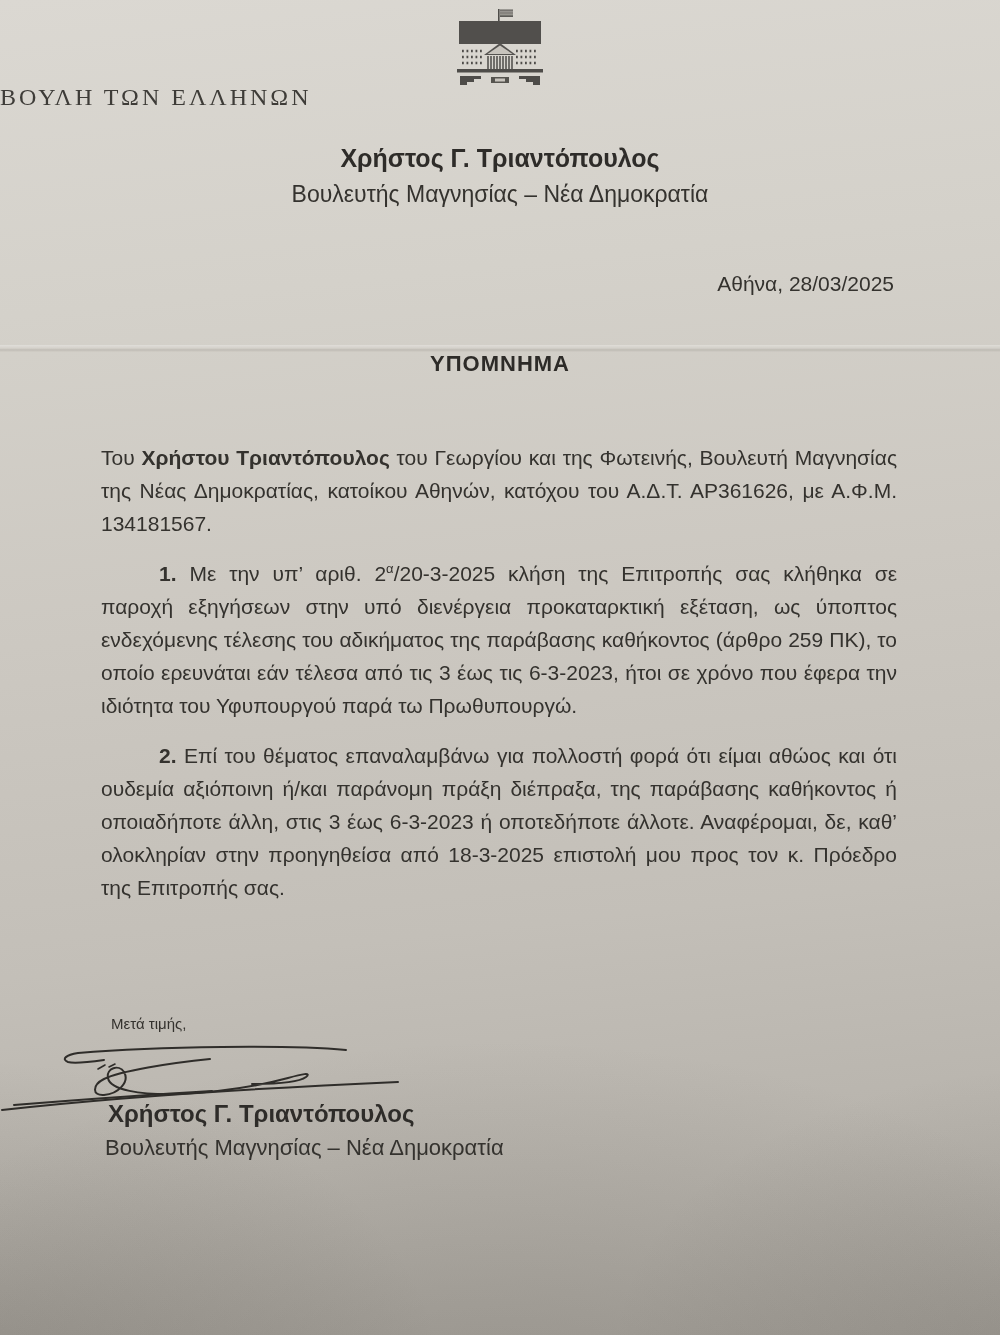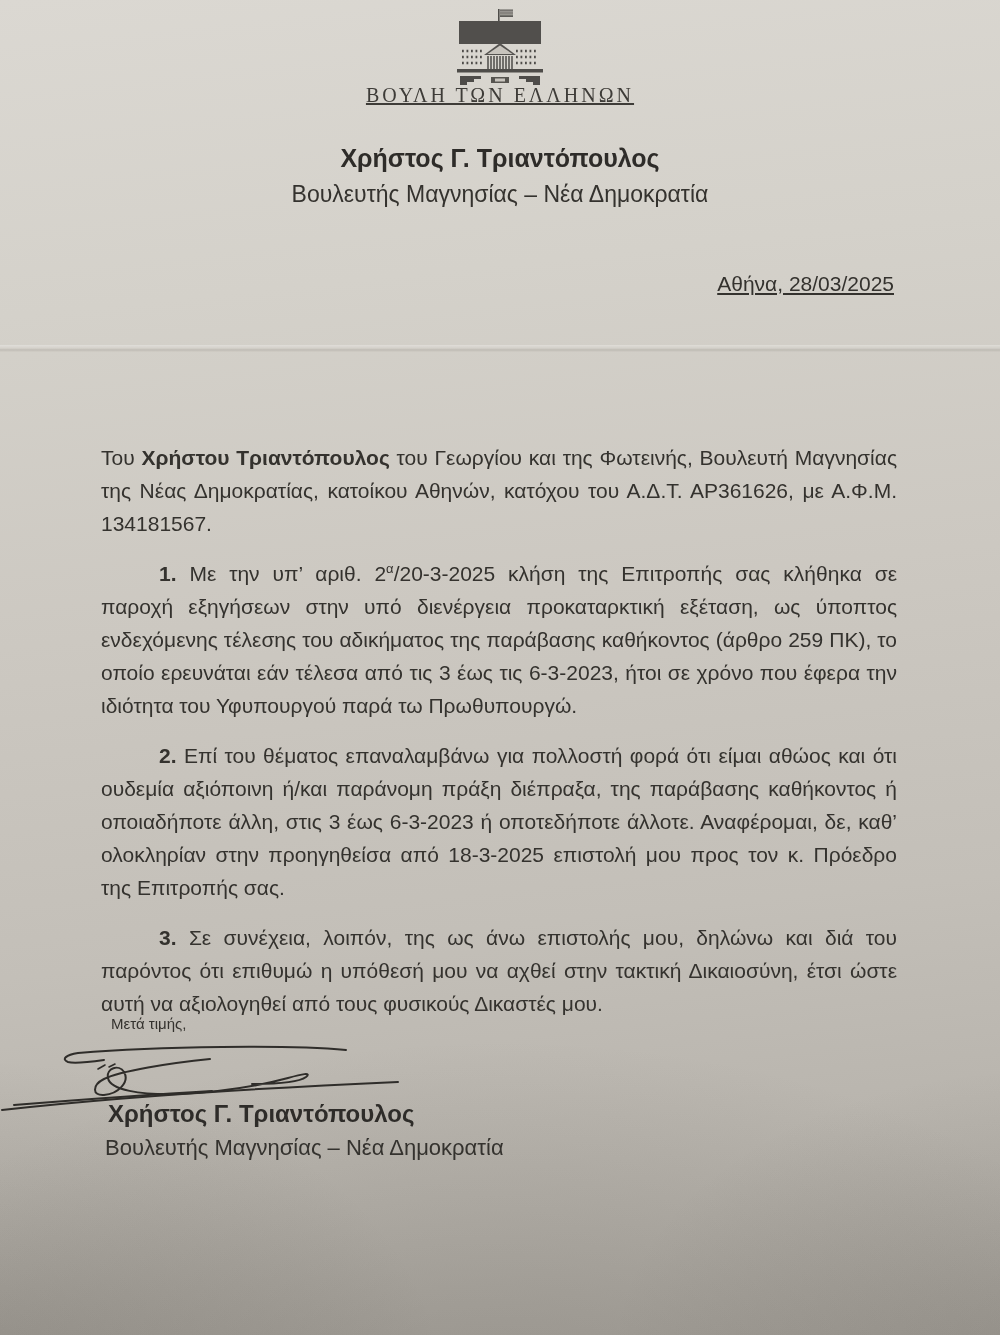--- a/index.html
+++ b/index.html
@@ -33,26 +33,25 @@
   .emblem-wrap {
     position: absolute;
     top: 8px;
     left: 0; right: 0;
     text-align: center;
   }
   .parl-name {
     position: absolute;
     top: 84px;
     left: 0; right: 0;
-    text-align: center;
+    text-align: left;
     font-family: "Liberation Serif", serif;
-    font-size: 20px;
+    font-size: 24px;
     letter-spacing: 3px;
     color: #3e3c38;
-    text-decoration: underline;
   }
   .author-name {
     position: absolute;
     top: 144px;
     left: 0; right: 0;
     text-align: center;
     font-size: 25px;
     font-weight: bold;
     color: #2e2c29;
   }
@@ -64,21 +63,20 @@
     font-size: 23px;
     color: #34322e;
   }
   .dateline {
     position: absolute;
     top: 272px;
     left: 0;
     right: 106px;
     text-align: right;
     font-size: 21px;
-    text-decoration: underline;
   }
   .doc-title {
     position: absolute;
     top: 351px;
     left: 0; right: 0;
     text-align: center;
     font-size: 22px;
     font-weight: bold;
     letter-spacing: 1px;
     color: #2d2b28;
@@ -165,29 +163,29 @@
     </svg>
   </div>
 
   <div class="parl-name">ΒΟΥΛΗ ΤΩΝ ΕΛΛΗΝΩΝ</div>
 
   <div class="author-name">Χρήστος Γ. Τριαντόπουλος</div>
   <div class="author-title">Βουλευτής Μαγνησίας – Νέα Δημοκρατία</div>
 
   <div class="dateline">Αθήνα, 28/03/2025</div>
 
+  <div class="doc-title">ΥΠΟΜΝΗΜΑ</div>
 
   <div class="letter-body">
     <p><span>Του </span><b>Χρήστου Τριαντόπουλος</b><span> του Γεωργίου και της Φωτεινής, Βουλευτή Μαγνησίας της Νέας Δημοκρατίας, κατοίκου Αθηνών, κατόχου του Α.Δ.Τ. ΑΡ361626, με Α.Φ.Μ. 134181567.</span></p>
 
     <p class="numbered"><b>1.</b><span> Με την υπ’ αριθ. 2</span><sup>α</sup><span>/20-3-2025 κλήση της Επιτροπής σας κλήθηκα σε παροχή εξηγήσεων στην υπό διενέργεια προκαταρκτική εξέταση, ως ύποπτος ενδεχόμενης τέλεσης του αδικήματος της παράβασης καθήκοντος (άρθρο 259 ΠΚ), το οποίο ερευνάται εάν τέλεσα από τις 3 έως τις 6-3-2023, ήτοι σε χρόνο που έφερα την ιδιότητα του Υφυπουργού παρά τω Πρωθυπουργώ.</span></p>
 
     <p class="numbered"><b>2.</b><span> Επί του θέματος επαναλαμβάνω για πολλοστή φορά ότι είμαι αθώος και ότι ουδεμία αξιόποινη ή/και παράνομη πράξη διέπραξα, της παράβασης καθήκοντος ή οποιαδήποτε άλλη, στις 3 έως 6-3-2023 ή οποτεδήποτε άλλοτε. Αναφέρομαι, δε, καθ’ ολοκληρίαν στην προηγηθείσα από 18-3-2025 επιστολή μου προς τον κ. Πρόεδρο της Επιτροπής σας.</span></p>
 
-    <p class="numbered"><b>3.</b><span> Σε συνέχεια, λοιπόν, της ως άνω επιστολής μου, δηλώνω και διά του παρόντος ότι επιθυμώ η υπόθεσή μου να αχθεί στην τακτική Δικαιοσύνη, έτσι ώστε αυτή να αξιολογηθεί από τους φυσικούς Δικαστές μου.</span></p>
   </div>
 
   <div class="valediction">Μετά τιμής,</div>
 
   <div class="signature-wrap">
     <svg width="420" height="78" viewBox="0 0 420 78" aria-hidden="true">
       <g fill="none" stroke="#2f2d2a" stroke-width="2" stroke-linecap="round">
 
         <path d="M346,12 C 290,7 160,8 78,15 C 66,17 61,21 68,24 C 74,26 90,24 104,22"></path>
 

